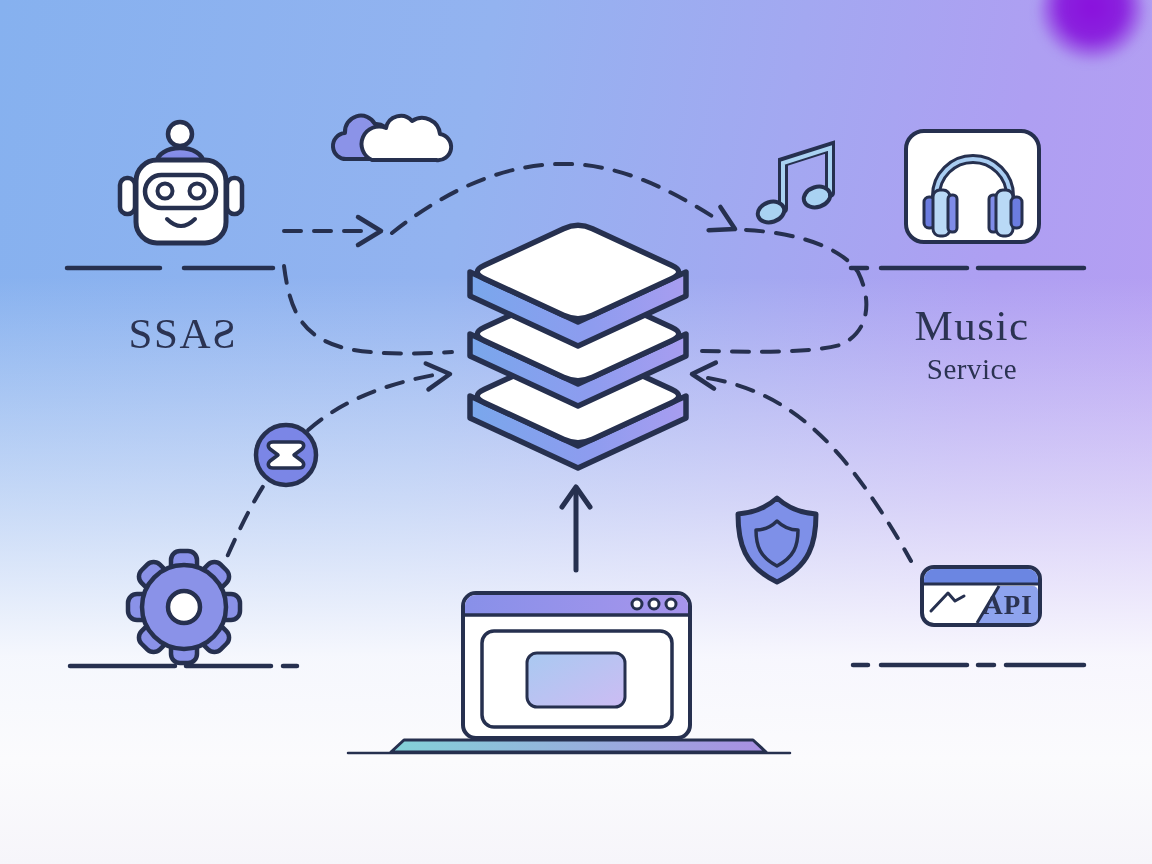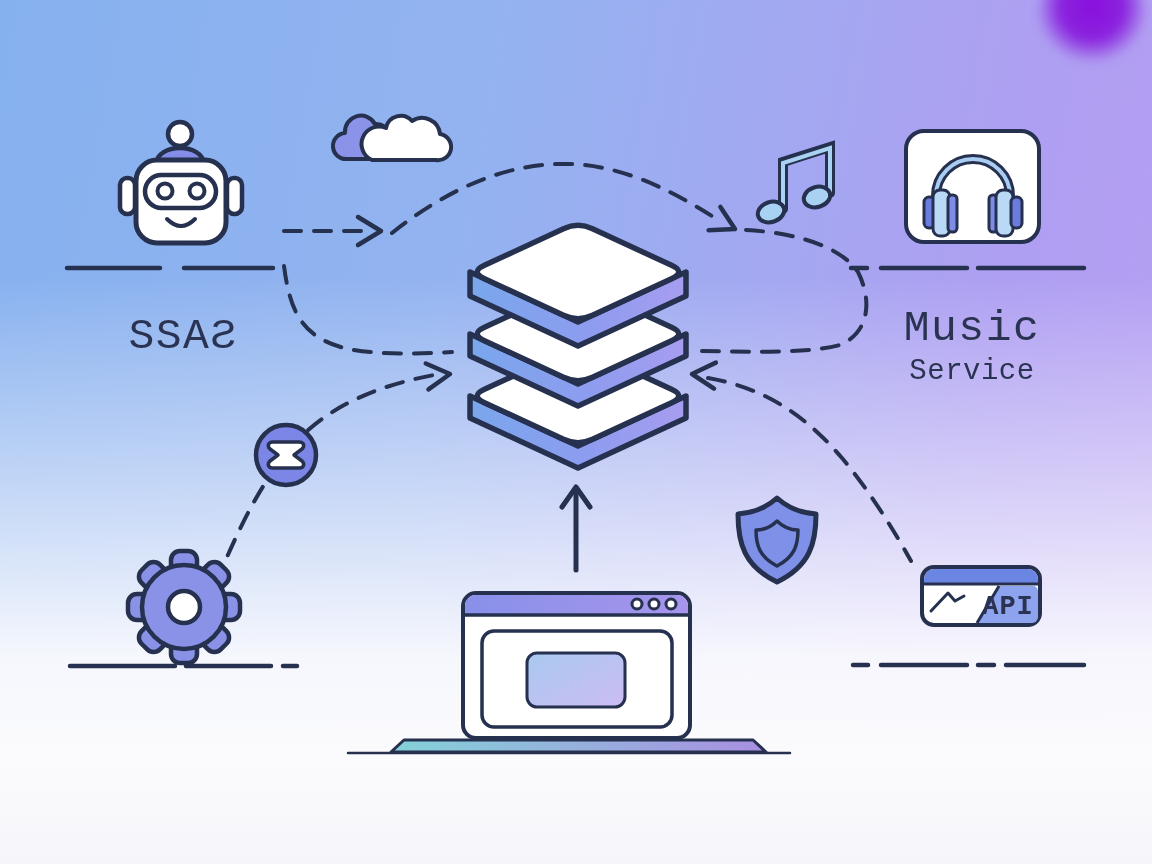--- a/index.html
+++ b/index.html
@@ -1,18 +1,18 @@
 <!DOCTYPE html>
 <html><head>
 <meta charset="utf-8">
 <style>
   html,body{margin:0;padding:0;background:#e8e8f2;}
   .canvas{
     position:relative;width:1152px;height:864px;overflow:hidden;
-    font-family:Liberation Mono, monospace;
+    font-family:Liberation Serif, serif;
     background:
       linear-gradient(180deg, rgba(255,255,255,0) 0%, rgba(255,255,255,0) 32%,
         rgba(250,250,253,0.55) 58%, rgba(251,251,254,0.95) 76%, #fbfbfd 88%, #f6f5fa 100%),
       linear-gradient(100deg, #86b1ef 0%, #93b3f0 38%, #a3a8f1 62%, #ae9ff2 80%, #b79ef3 100%);
   }
   .blob{
     position:absolute;left:1038px;top:-34px;width:108px;height:98px;border-radius:50%;
     background:radial-gradient(circle at 50% 42%, #8a10dd 0%, #8a22de 40%, rgba(150,110,240,0) 72%);
     filter:blur(5px);
   }

